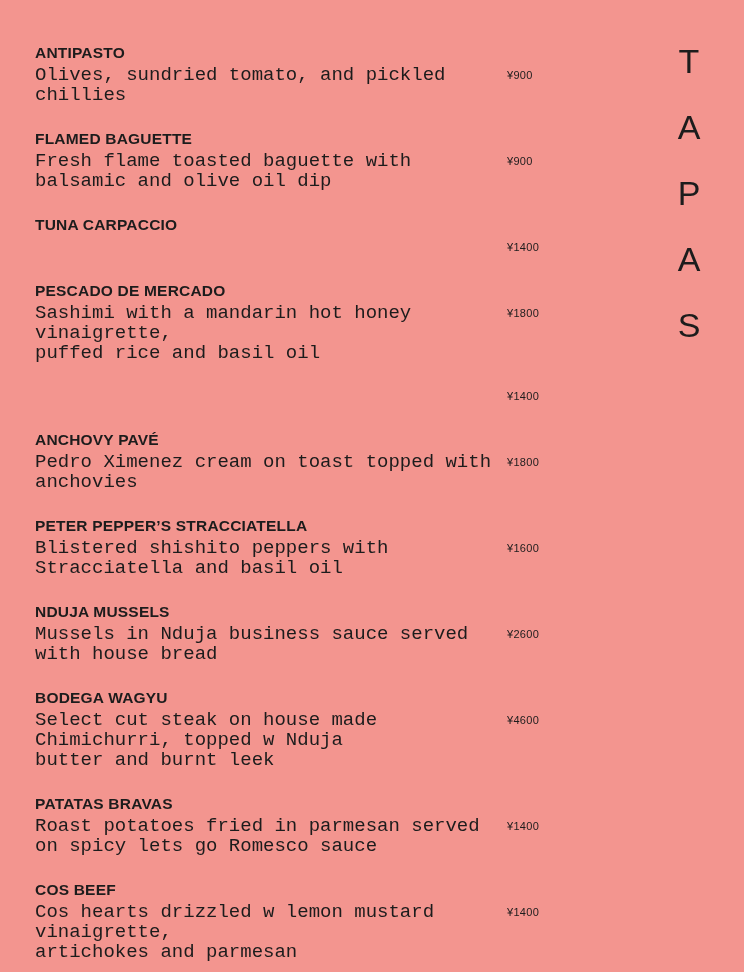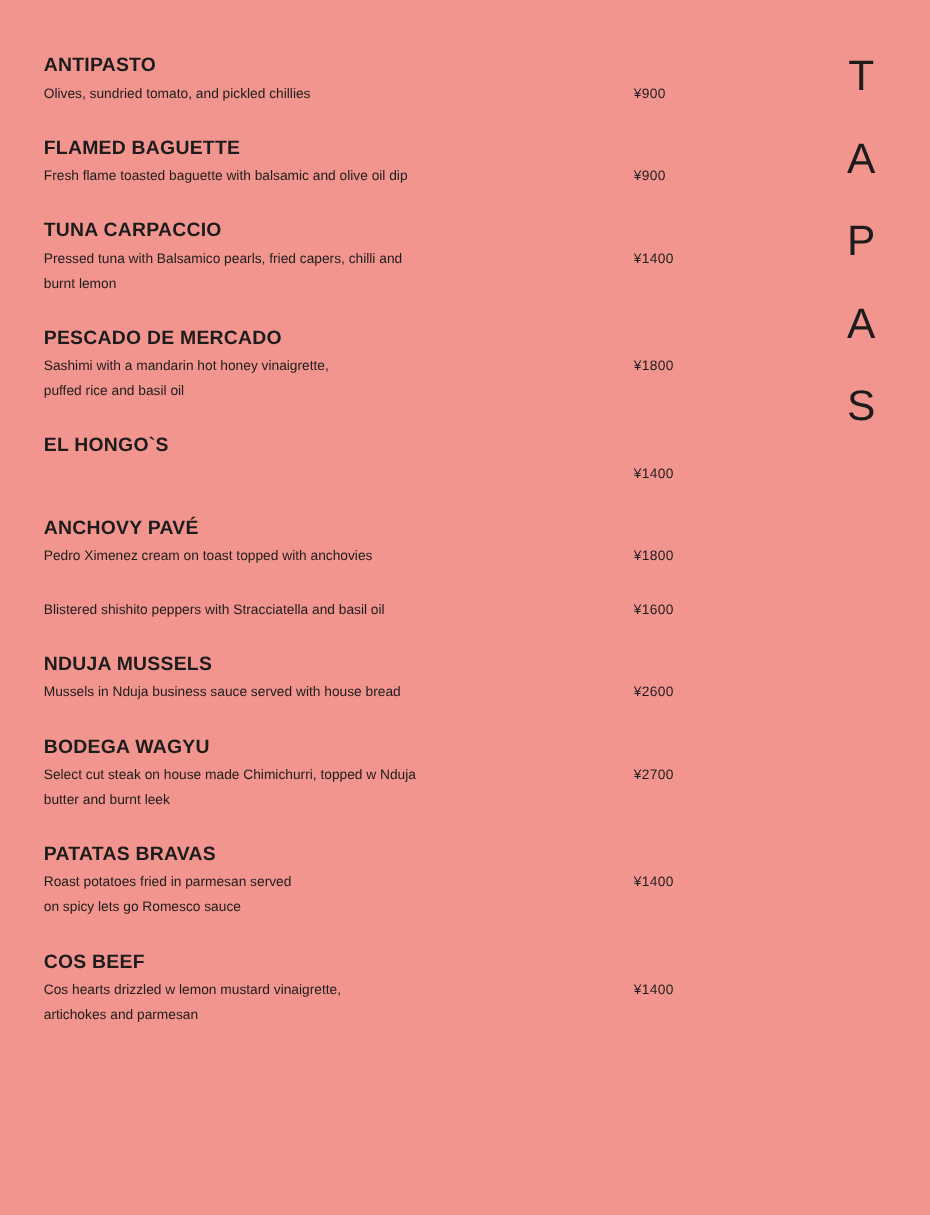--- a/index.html
+++ b/index.html
@@ -40,23 +40,24 @@
     grid-column: 1 / -1;
     font-size: 15.5px;
     font-weight: bold;
     letter-spacing: 0.2px;
     line-height: 22px;
     margin-bottom: 1px;
   }
 
   .item-desc {
     grid-column: 1;
-    font-size: 11px;
+    font-size: 19px;
     line-height: 20px;
     white-space: pre-line;
+    font-family: Liberation Mono, monospace;
   }
 
   .item-price {
     grid-column: 2;
     justify-self: start;
     align-self: start;
     font-size: 11px;
     line-height: 20px;
     letter-spacing: 0.3px;
   }
@@ -91,60 +92,58 @@
   </div>
 
   <div class="menu-item">
     <div class="item-name">FLAMED BAGUETTE</div>
     <div class="item-desc">Fresh flame toasted baguette with balsamic and olive oil dip</div>
     <div class="item-price">¥900</div>
   </div>
 
   <div class="menu-item">
     <div class="item-name">TUNA CARPACCIO</div>
-    <div class="item-desc">Pressed tuna with Balsamico pearls, fried capers, chilli and
-burnt lemon</div>
     <div class="item-price">¥1400</div>
   </div>
 
   <div class="menu-item">
     <div class="item-name">PESCADO DE MERCADO</div>
     <div class="item-desc">Sashimi with a mandarin hot honey vinaigrette,
 puffed rice and basil oil</div>
     <div class="item-price">¥1800</div>
   </div>
 
 
   <div class="menu-item">
-    <div class="item-name">EL HONGO`S</div>
     <div class="item-price">¥1400</div>
   </div>
 
   <div class="menu-item">
     <div class="item-name">ANCHOVY PAVÉ</div>
     <div class="item-desc">Pedro Ximenez cream on toast topped with anchovies</div>
     <div class="item-price">¥1800</div>
   </div>
 
   <div class="menu-item">
+    <div class="item-name">PETER PEPPER’S STRACCIATELLA</div>
     <div class="item-desc">Blistered shishito peppers with Stracciatella and basil oil</div>
     <div class="item-price">¥1600</div>
   </div>
 
   <div class="menu-item">
     <div class="item-name">NDUJA MUSSELS</div>
     <div class="item-desc">Mussels in Nduja business sauce served with house bread</div>
     <div class="item-price">¥2600</div>
   </div>
 
   <div class="menu-item">
     <div class="item-name">BODEGA WAGYU</div>
     <div class="item-desc">Select cut steak on house made Chimichurri, topped w Nduja
 butter and burnt leek</div>
-    <div class="item-price">¥2700</div>
+    <div class="item-price">¥4600</div>
   </div>
 
   <div class="menu-item">
     <div class="item-name">PATATAS BRAVAS</div>
     <div class="item-desc">Roast potatoes fried in parmesan served
 on spicy lets go Romesco sauce</div>
     <div class="item-price">¥1400</div>
   </div>
 
   <div class="menu-item">

